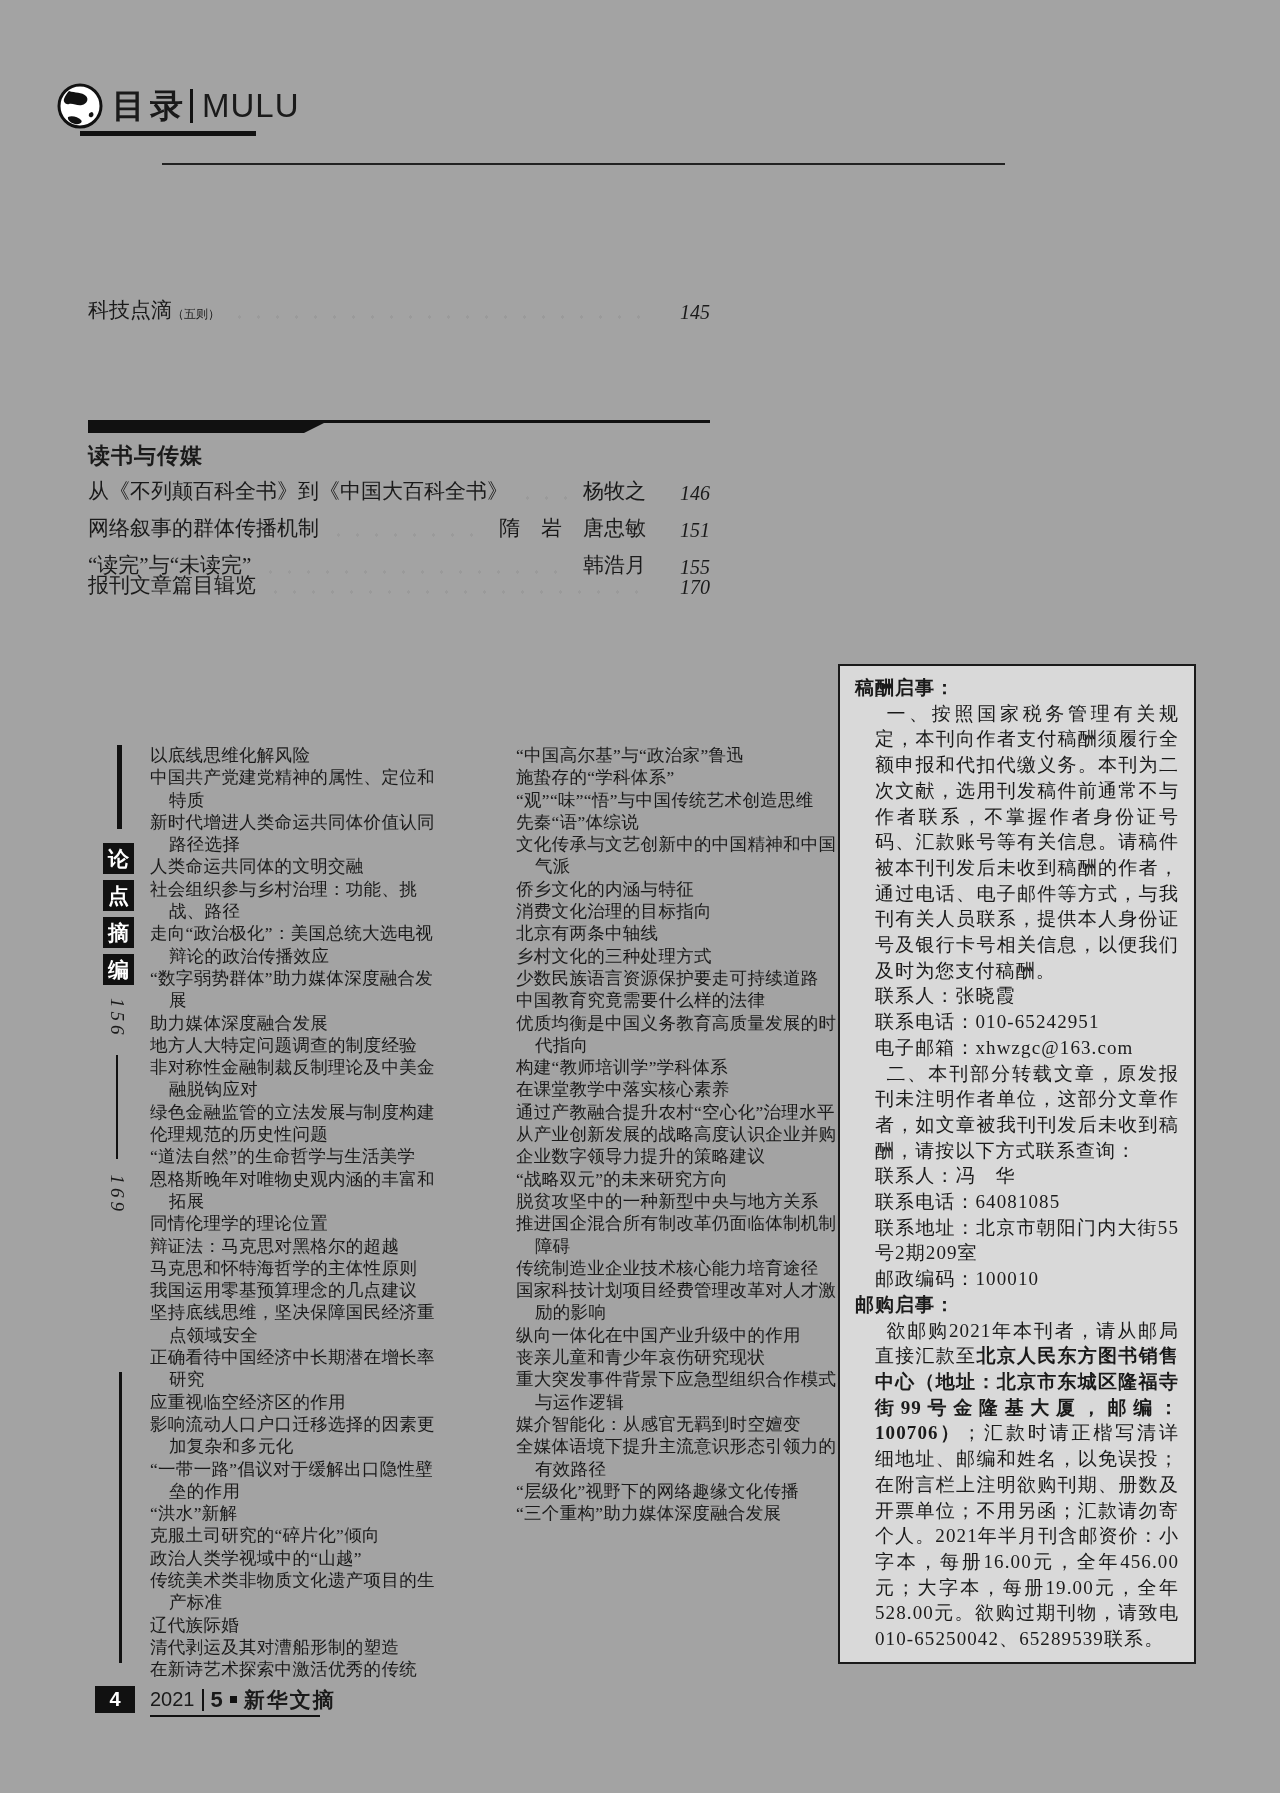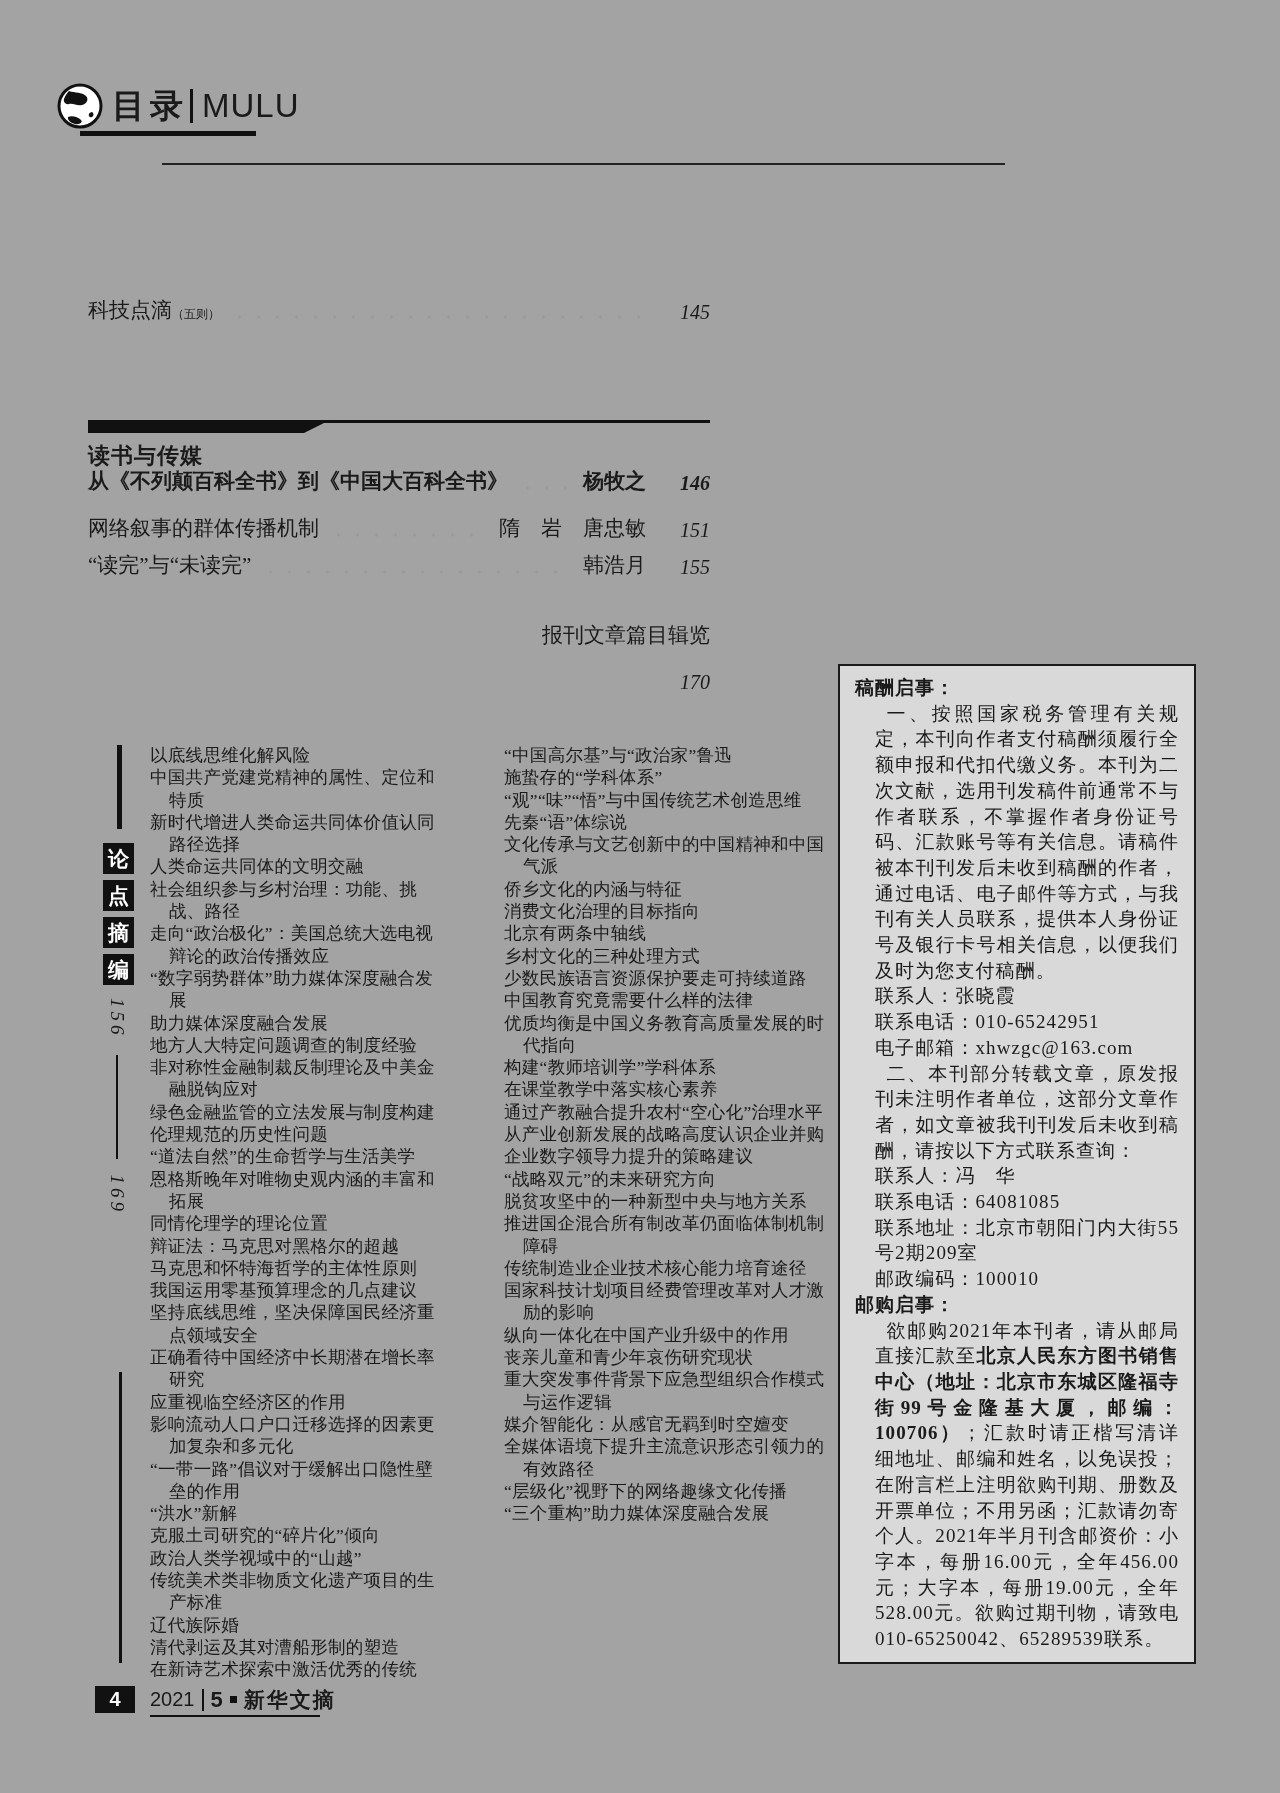--- a/index.html
+++ b/index.html
@@ -43,21 +43,21 @@
                display:flex; align-items:center; justify-content:center; }
   .rail-range { position:absolute; left:130px; top:998px; width:360px; height:26px;
                 transform:rotate(90deg); transform-origin:0 0;
                 display:flex; align-items:center; font-style:italic; font-size:19px; letter-spacing:4px; }
   .range-line { width:104px; height:2px; background:#111; margin:0 16px; }
   .rail-line { position:absolute; left:119px; top:1372px; width:3px; height:291px; background:#111; }
 
   
   .digest-col { position:absolute; top:744px; font-size:17.5px; line-height:22.3px; letter-spacing:0.3px; }
   .digest-col.c1 { left:150px; width:296px; }
-  .digest-col.c2 { left:504px; width:330px; }
+  .digest-col.c2 { left:516px; width:330px; }
   .digest-item { padding-left:19px; text-indent:-19px; }
 
   
   .notice-box { position:absolute; left:838px; top:664px; width:358px; height:1000px; box-sizing:border-box;
                 background:#d9d9d9; border:2px solid #1a1a1a; padding:9px 15px 14px;
                 font-size:19px; line-height:25.7px; letter-spacing:1.1px; text-align:justify; overflow:hidden; }
   .nb-header { font-family:"Liberation Sans","DejaVu Sans",sans-serif; font-weight:bold; font-size:19px;
                letter-spacing:1px; text-align:left; }
   .nb-body { margin-left:20px; }
   .nb-para { text-indent:0.6em; }
@@ -105,41 +105,41 @@
     <span class="toc-page">145</span>
   </div>
 
   <div class="section-divider">
     <span class="thin"></span>
     <span class="wedge"></span>
   </div>
   <div class="section-title">读书与传媒</div>
 
   <div id="toc-entries">
-      <div class="toc-row" style="top: 467px; font-weight: bold;">
+      <div class="toc-row" style="top: 477px;">
         <span class="toc-title">从《不列颠百科全书》到《中国大百科全书》</span>
         <span class="dots"></span>
         <span class="toc-authors">杨牧之</span>
         <span class="toc-page">146</span>
       </div>
       <div class="toc-row" style="top: 514px;">
         <span class="toc-title">网络叙事的群体传播机制</span>
         <span class="dots"></span>
         <span class="toc-authors">隋　岩　唐忠敏</span>
         <span class="toc-page">151</span>
       </div>
       <div class="toc-row" style="top: 551px;">
         <span class="toc-title">“读完”与“未读完”</span>
         <span class="dots"></span>
         <span class="toc-authors">韩浩月</span>
         <span class="toc-page">155</span>
       </div>
     </div>
 
-  <div class="toc-row" style="top:621px;flex-direction:column;">
+  <div class="toc-row" style="top:571px;">
     <span class="toc-title">报刊文章篇目辑览</span>
     <span class="dots"></span>
     <span class="toc-page">170</span>
   </div>
 
   <div class="rail-tick"></div>
   <div id="rail-boxes">
       <div class="rail-box" style="top: 843px;">论</div>
       <div class="rail-box" style="top: 880px;">点</div>
       <div class="rail-box" style="top: 917px;">摘</div>

